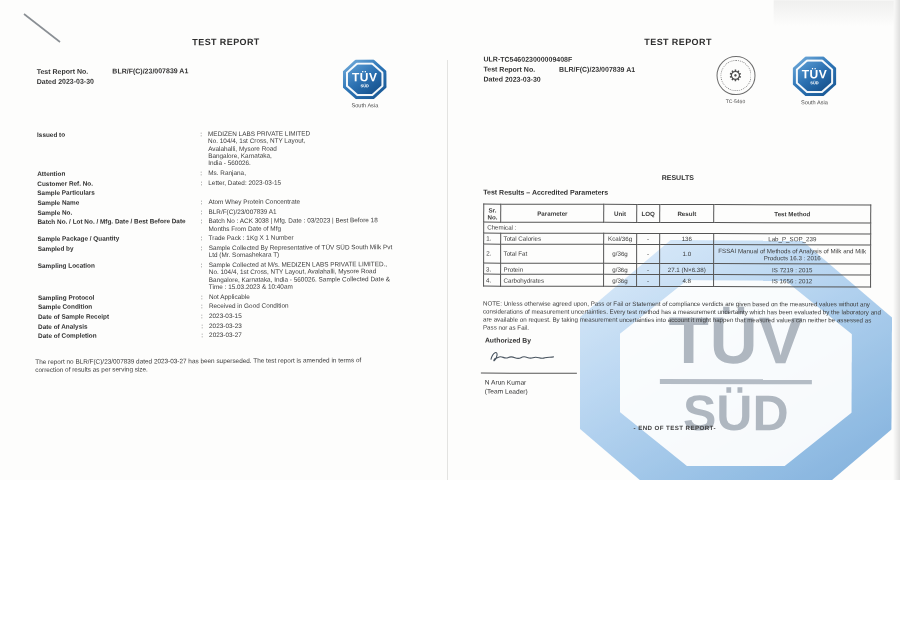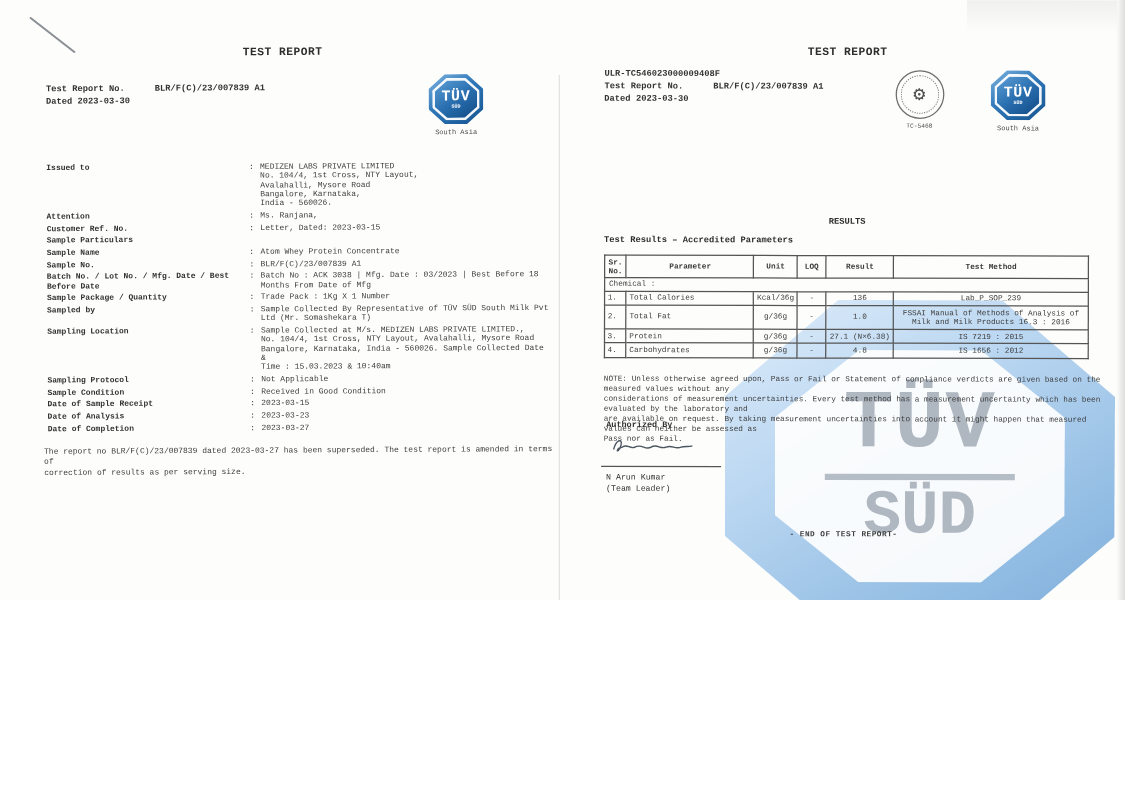--- a/index.html
+++ b/index.html
@@ -1,17 +1,17 @@
 <!DOCTYPE html>
 <html><head>
 <meta charset="utf-8">
 <style>
   html,body{margin:0;padding:0;background:#ffffff;}
   .canvas{position:relative;width:900px;height:480px;background:#fdfdfc;overflow:hidden;
-          font-family:Liberation Mono, monospace;color:#3d3d3d;}
+          font-family:Liberation Sans, sans-serif;color:#3d3d3d;}
   .scan-edge{position:absolute;right:0;top:0;width:7px;height:100%;
              background:linear-gradient(to right,rgba(255,255,255,0),rgba(110,110,110,0.22));}
   .page-seam{position:absolute;left:447px;top:60px;width:1px;height:540px;background:#e3e3e1;}
   .page{position:absolute;top:0;height:636px;}
   #p1{left:0;width:455px;transform:rotate(-0.3deg);}
   #p2{left:455px;width:445px;transform:rotate(0.12deg);}
   .doc-title{position:absolute;top:37px;left:0;width:100%;text-align:center;
              font-size:9px;font-weight:bold;color:#2e2e2e;letter-spacing:.4px;}
   
   .hdr{position:absolute;font-size:7px;font-weight:bold;color:#333;line-height:1.45;}

